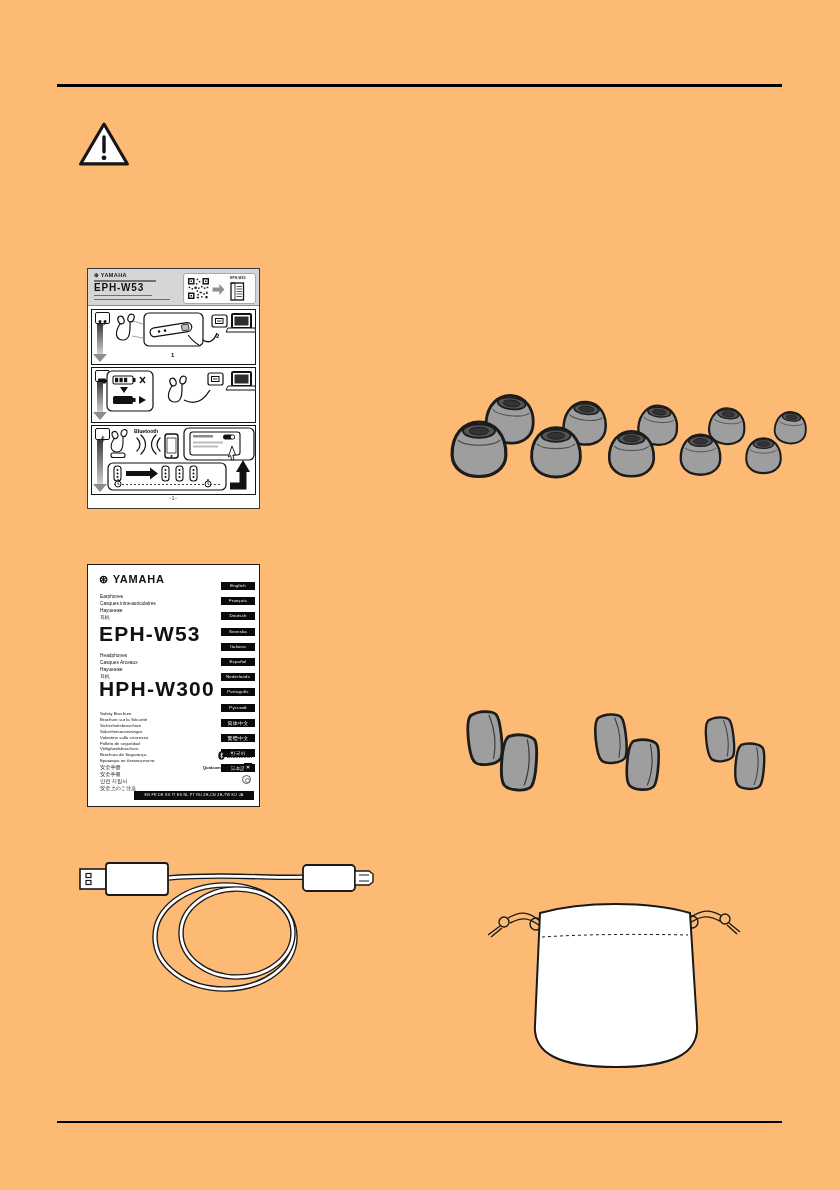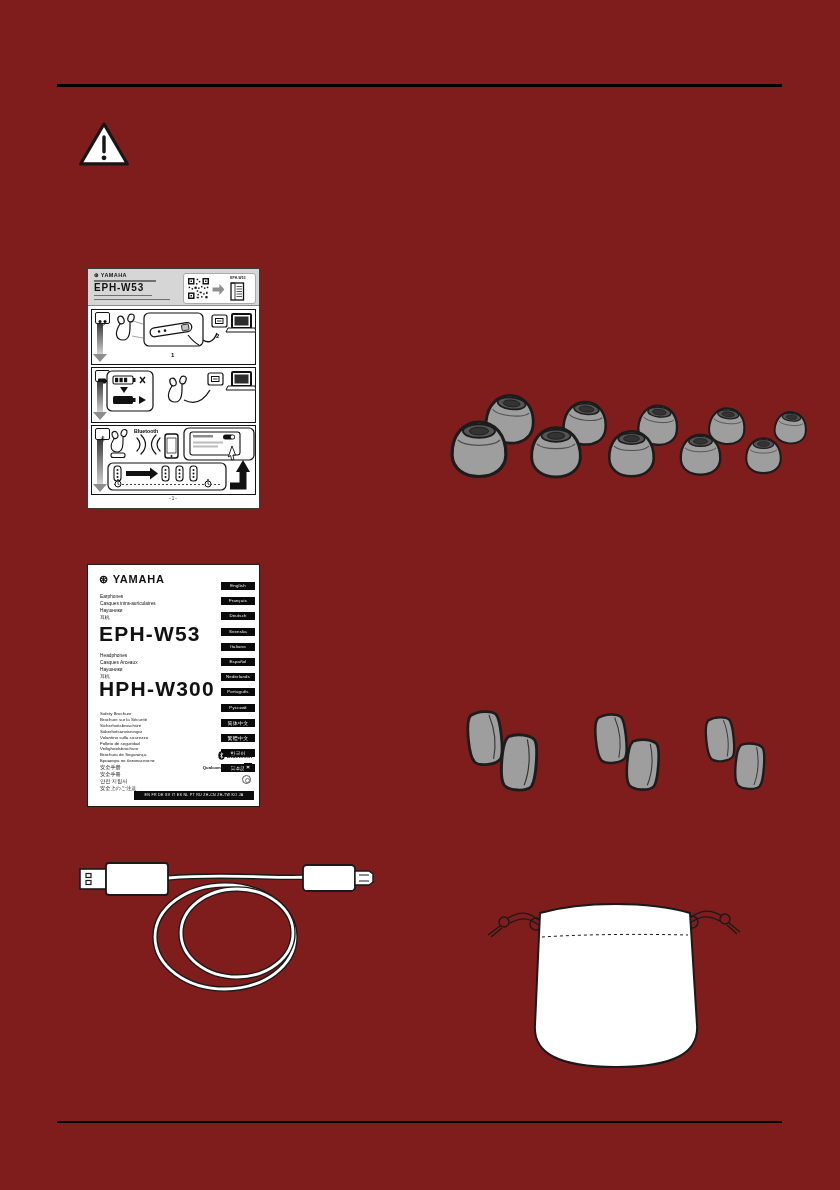--- a/index.html
+++ b/index.html
@@ -1,16 +1,16 @@
 <!DOCTYPE html>
 <html><head>
 <meta charset="utf-8">
 <style>
   html,body{margin:0;padding:0;background:#fff;}
-  #page{position:relative;width:840px;height:1190px;background:#7f1d1d;
+  #page{position:relative;width:840px;height:1190px;background:#fdba74;
         font-family:"Liberation Sans",sans-serif;color:#111;overflow:hidden;}
   .abs{position:absolute;}
   .rule{position:absolute;left:57px;width:725px;background:#000;}
 
   
   #qg{position:absolute;left:87px;top:268px;width:173px;height:241px;
       border:1px solid #3a3a3a;background:#fff;box-sizing:border-box;}
   #qg-header{position:absolute;left:0;top:0;width:171px;height:37px;
       background:#d6d6d6;border-bottom:1px solid #8a8a8a;box-sizing:border-box;}
   .qg-brand{position:absolute;left:6px;top:3px;font-size:5.5px;font-weight:bold;letter-spacing:.4px;}

